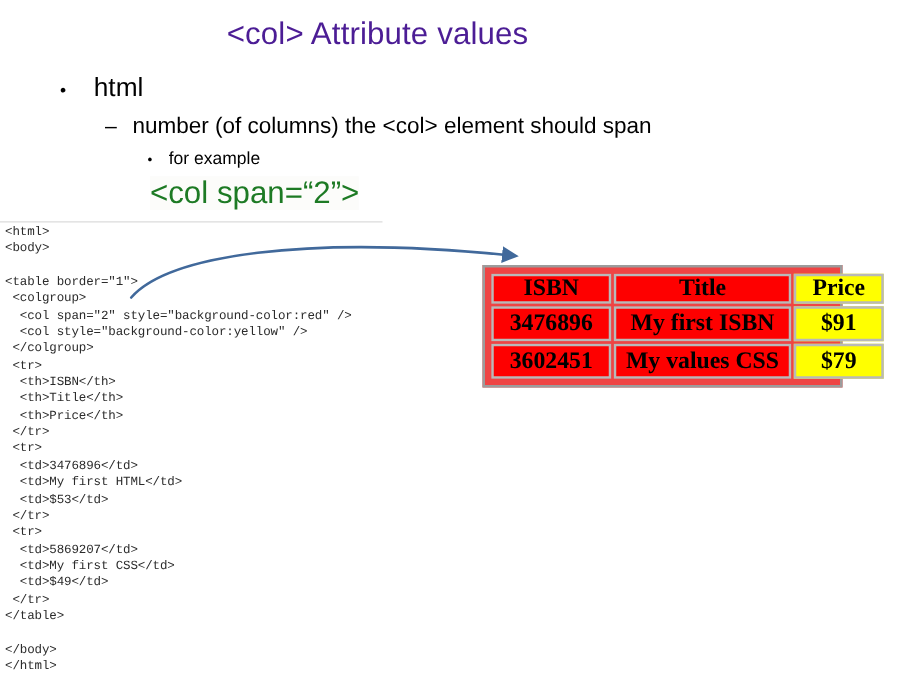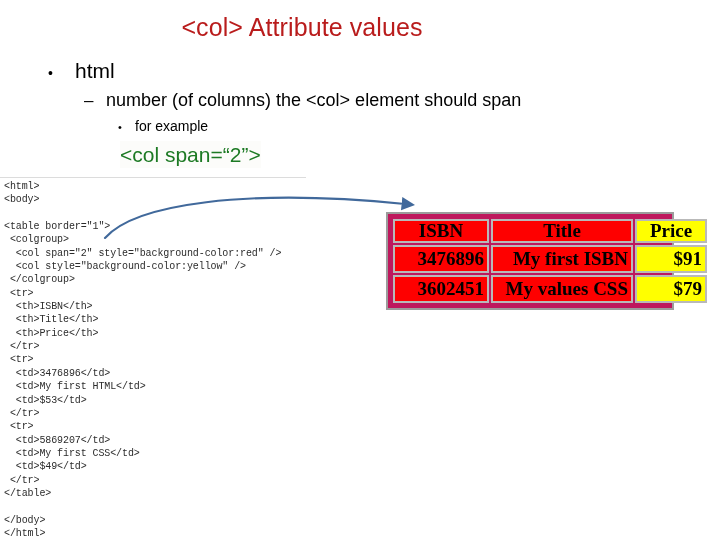--- a/index.html
+++ b/index.html
@@ -20,21 +20,21 @@
 
   
   #slide-title {
     position: absolute;
     left: 0;
     top: 12px;
     width: 604px;
     text-align: center;
     font-size: 25px;
     line-height: 30px;
-    color: #b91c1c;
+    color: #4c1d95;
     font-weight: normal;
     letter-spacing: 0.1px;
   }
 
   
   .bullet-row {
     position: absolute;
     display: flex;
     align-items: baseline;
     color: #000000;
@@ -70,21 +70,21 @@
     font-size: 14px;
     line-height: 19px;
   }
   #bullet-l3 .bullet-mark { width: 17px; font-size: 11px; }
 
   
   #code-sample {
     position: absolute;
     left: 120px;
     top: 141px;
-    font-size: 21px;
+    font-size: 25px;
     line-height: 27px;
     color: #1d7a24;
     background: #fcfcfa;
     white-space: pre;
   }
 
   
   #code-divider {
     position: absolute;
     left: 0;
@@ -122,21 +122,21 @@
     pointer-events: none;
   }
 
   
   #rendered-table-wrap {
     position: absolute;
     left: 386px;
     top: 212px;
     width: 288px;
     height: 98px;
-    background: #be185d;
+    background: #ef4444;
     border: 2px solid #9c9c9c;
     box-sizing: border-box;
     padding: 3px;
   }
   table#rendered-table {
     width: 100%;
     height: 100%;
     border-collapse: separate;
     border-spacing: 2px;
     table-layout: fixed;
@@ -150,21 +150,21 @@
     line-height: 20px;
     color: #000000;
     overflow: hidden;
     white-space: nowrap;
   }
   table#rendered-table th {
     text-align: center;
     font-weight: bold;
   }
   table#rendered-table td {
-    text-align: right;
+    text-align: center;
     font-weight: bold;
   }
   .cell-red { background: #fe0000; }
   .cell-yellow { background: #ffff00; }
   .col-isbn  { width: 86px; }
   .col-title { width: 132px; }
   .col-price { width: 62px; }
 </style>
 </head>
 <body>

